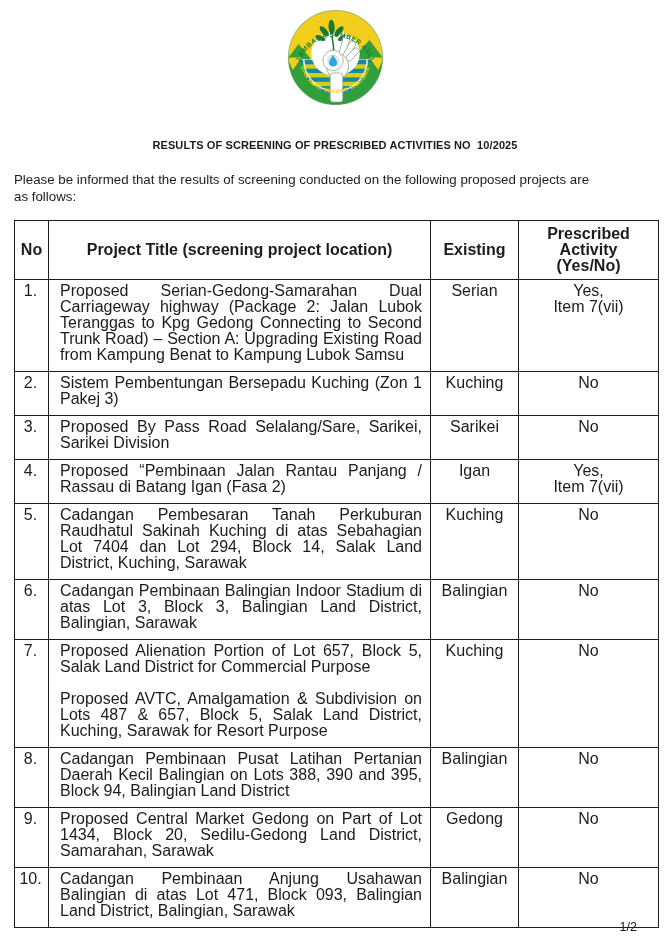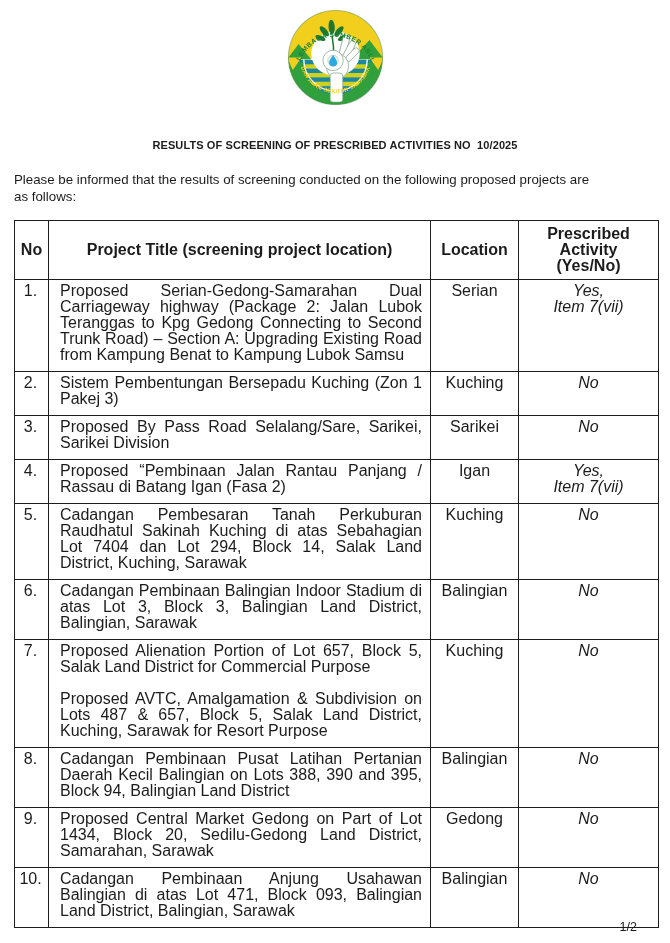--- a/index.html
+++ b/index.html
@@ -63,21 +63,21 @@
     font-weight: bold;
     text-align: center;
     vertical-align: middle;
     padding: 5px 3px;
   }
   td.cell-no       { text-align: center; padding: 3px 2px 8px 0; }
   td.cell-project  { text-align: justify; padding: 3px 8px 8px 11px; }
   td.cell-project p { margin: 0; }
   td.cell-project p + p { margin-top: 16px; }
   td.cell-location { text-align: center; padding: 3px 2px 0 2px; }
-  td.cell-activity { text-align: center; padding: 3px 2px 0 2px; white-space: pre-line; font-style: italic; }
+  td.cell-activity { text-align: center; padding: 3px 2px 0 2px; white-space: pre-line; }
   .pre-line { white-space: pre-line; }
 
   .page-number {
     position: absolute;
     top: 920px;
     right: 33px;
     font-size: 12.5px;
   }
 </style>
 </head>
@@ -155,21 +155,21 @@
     <colgroup>
       <col style="width:34px">
       <col style="width:382px">
       <col style="width:88px">
       <col style="width:140px">
     </colgroup>
     <thead>
       <tr>
         <th>No</th>
         <th>Project Title (screening project location)</th>
-        <th>Location</th>
+        <th>Existing</th>
         <th class="pre-line">Prescribed Activity
 (Yes/No)</th>
       </tr>
     </thead>
     <tbody id="table-body">
         <tr>
           <td class="cell-no">1.</td>
           <td class="cell-project">
             <p>Proposed Serian-Gedong-Samarahan Dual Carriageway highway (Package 2: Jalan Lubok Teranggas to Kpg Gedong Connecting to Second Trunk Road) – Section A: Upgrading Existing Road from Kampung Benat to Kampung Lubok Samsu</p>
           </td>

